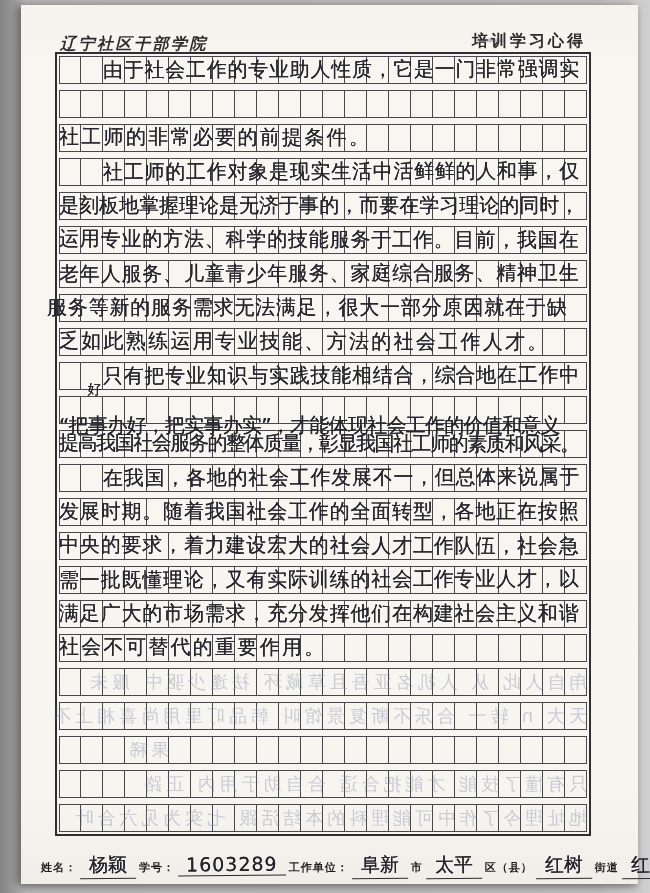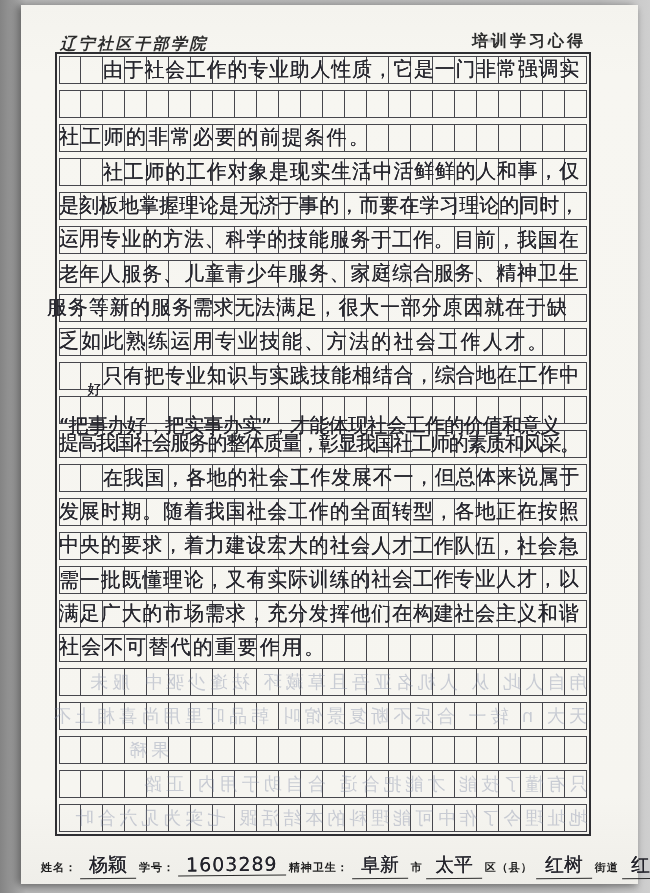--- a/index.html
+++ b/index.html
@@ -708,21 +708,21 @@
       <div class="bleed-line" style="left: 38px; top: 731px; width: 528px;">　　　　　　　　　　　　　　　　　　　果稀</div>
       <div class="bleed-line" style="left: 38px; top: 765px; width: 528px;">只有懂了技能 才能把合适 合自助于用内 正路</div>
       <div class="bleed-line" style="left: 38px; top: 799px; width: 528px;">地址理今了作中可能理科的本结活跟 七实为见六合叶</div>
     </div>
 
   <div class="footer">
     <span class="f-label">姓名：</span>
     <span class="f-value">杨颖</span>
     <span class="f-label">学号：</span>
     <span class="f-value num">1603289</span>
-    <span class="f-label">精神卫生：</span>
+    <span class="f-label">工作单位：</span>
     <span class="f-value">阜新</span>
     <span class="f-label">市</span>
     <span class="f-value">太平</span>
     <span class="f-label">区（县）</span>
     <span class="f-value">红树</span>
     <span class="f-label">街道</span>
     <span class="f-value">红南</span>
 
   </div>
 

